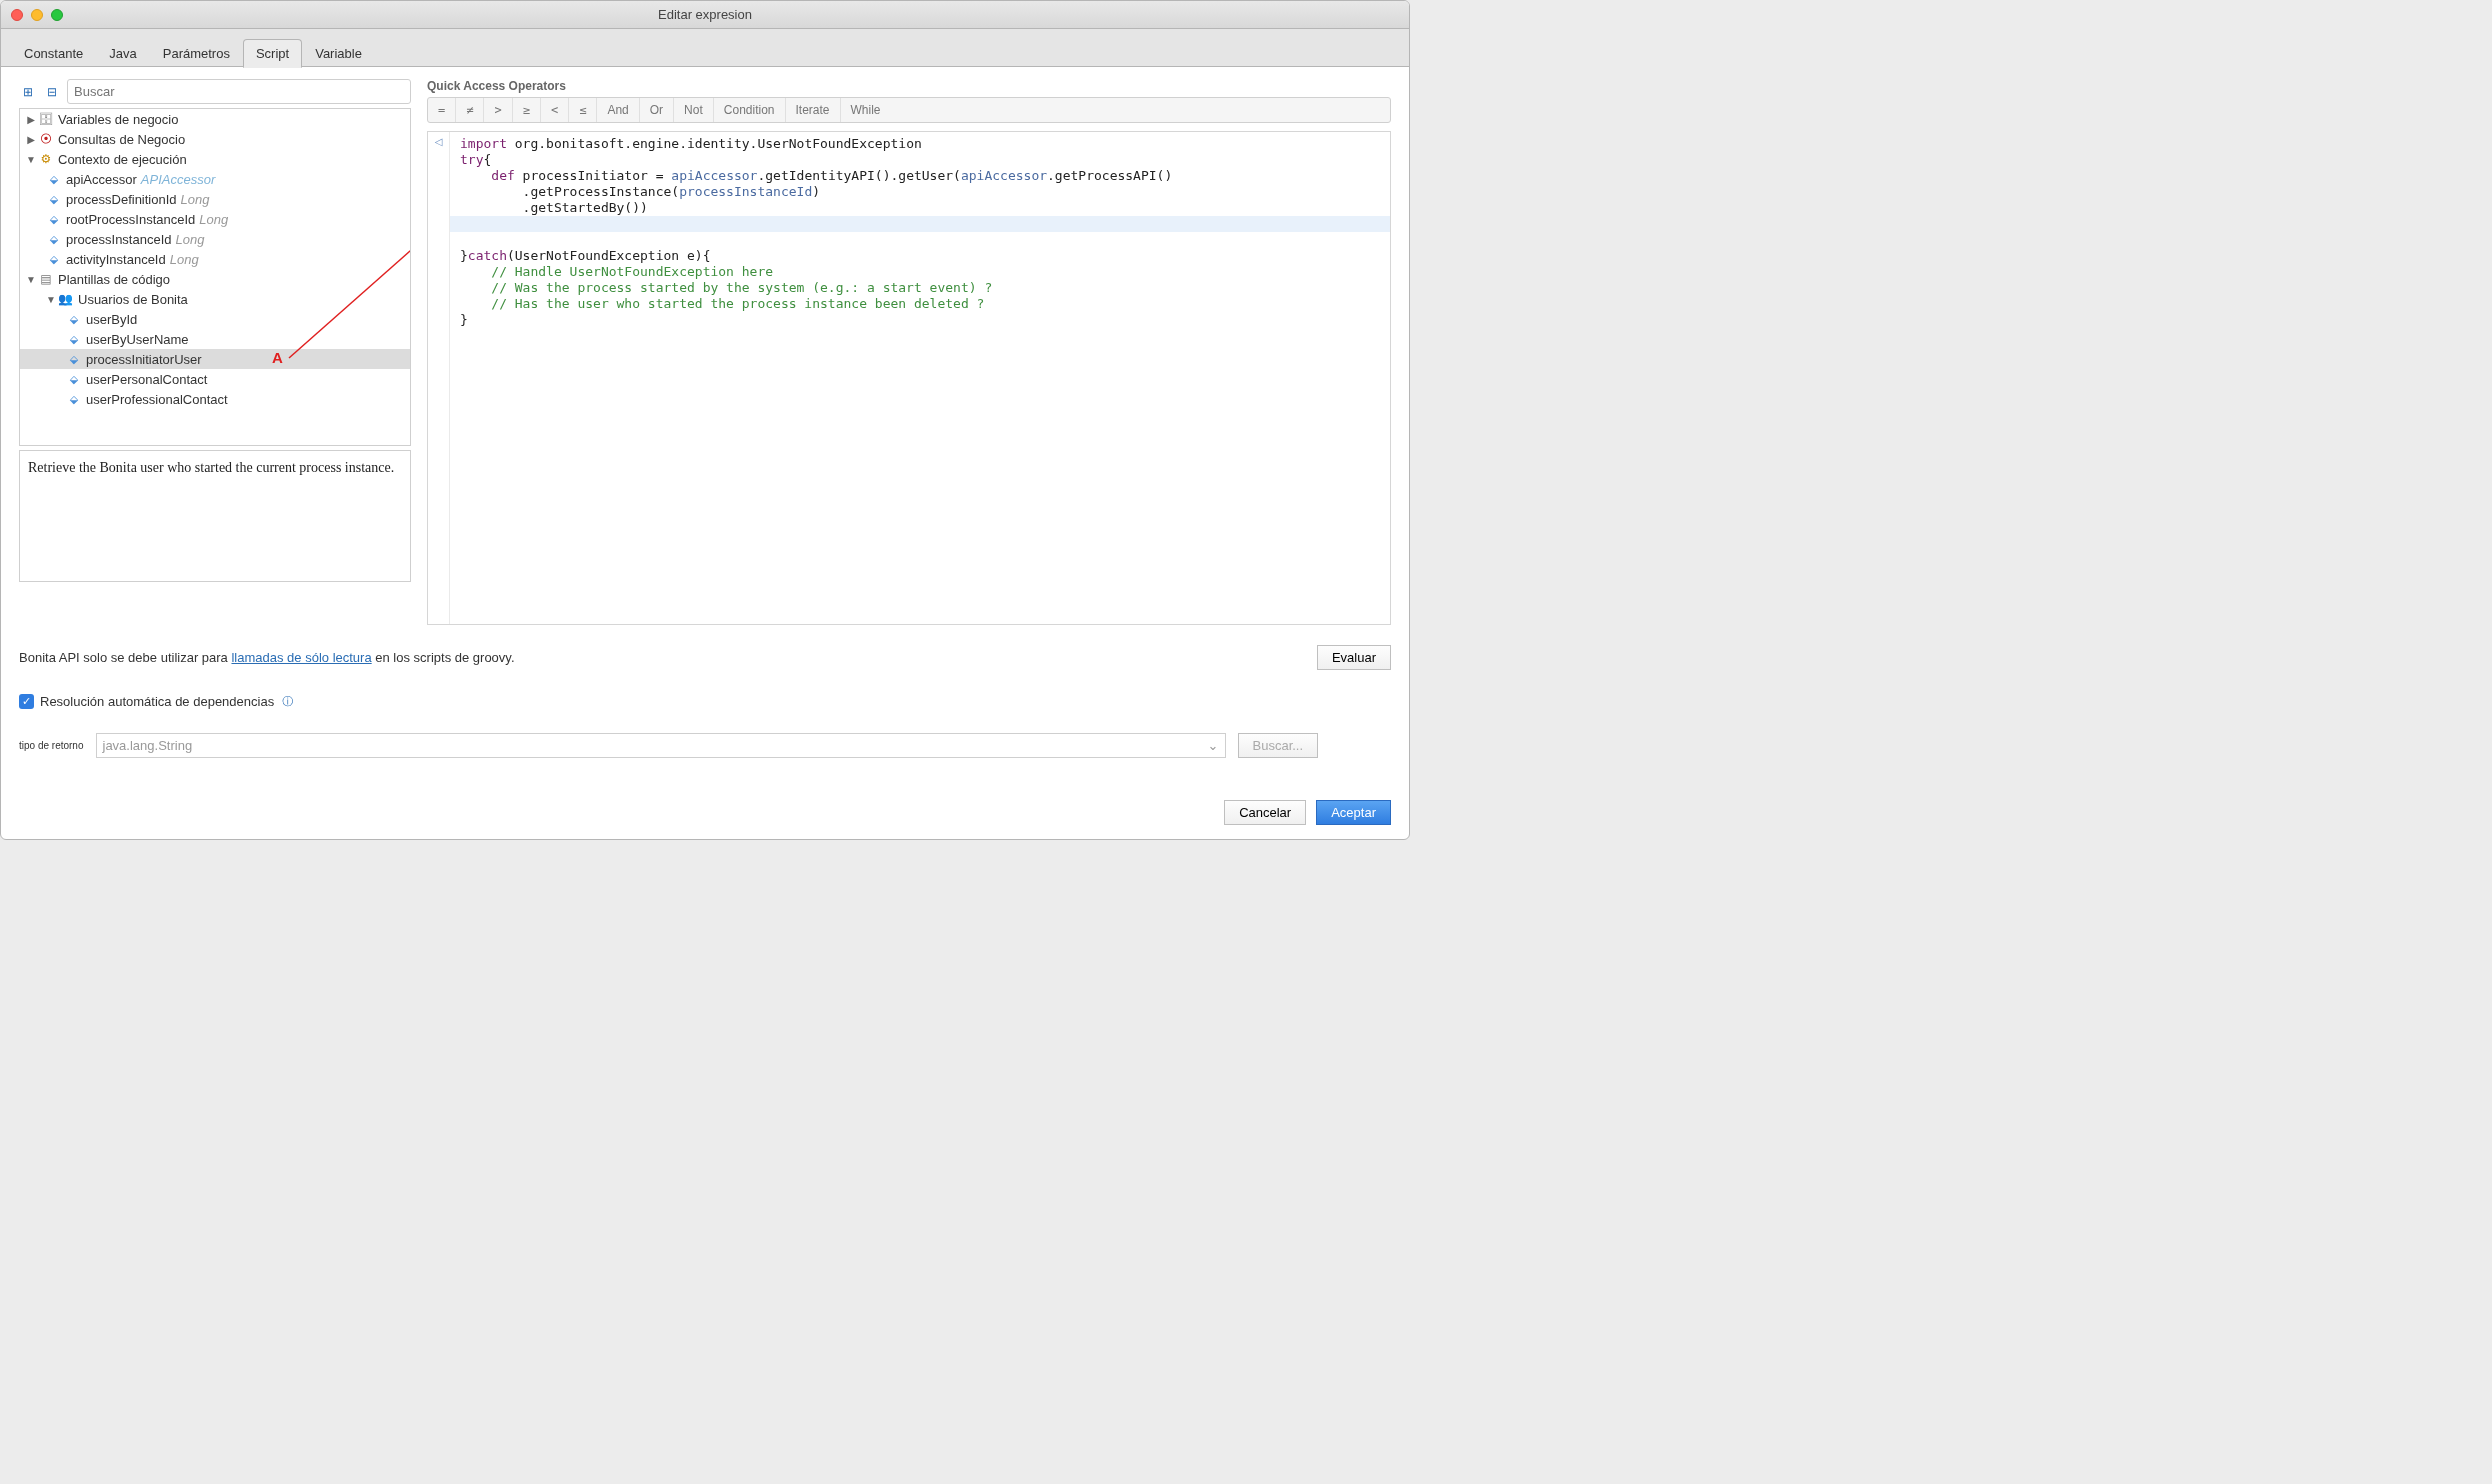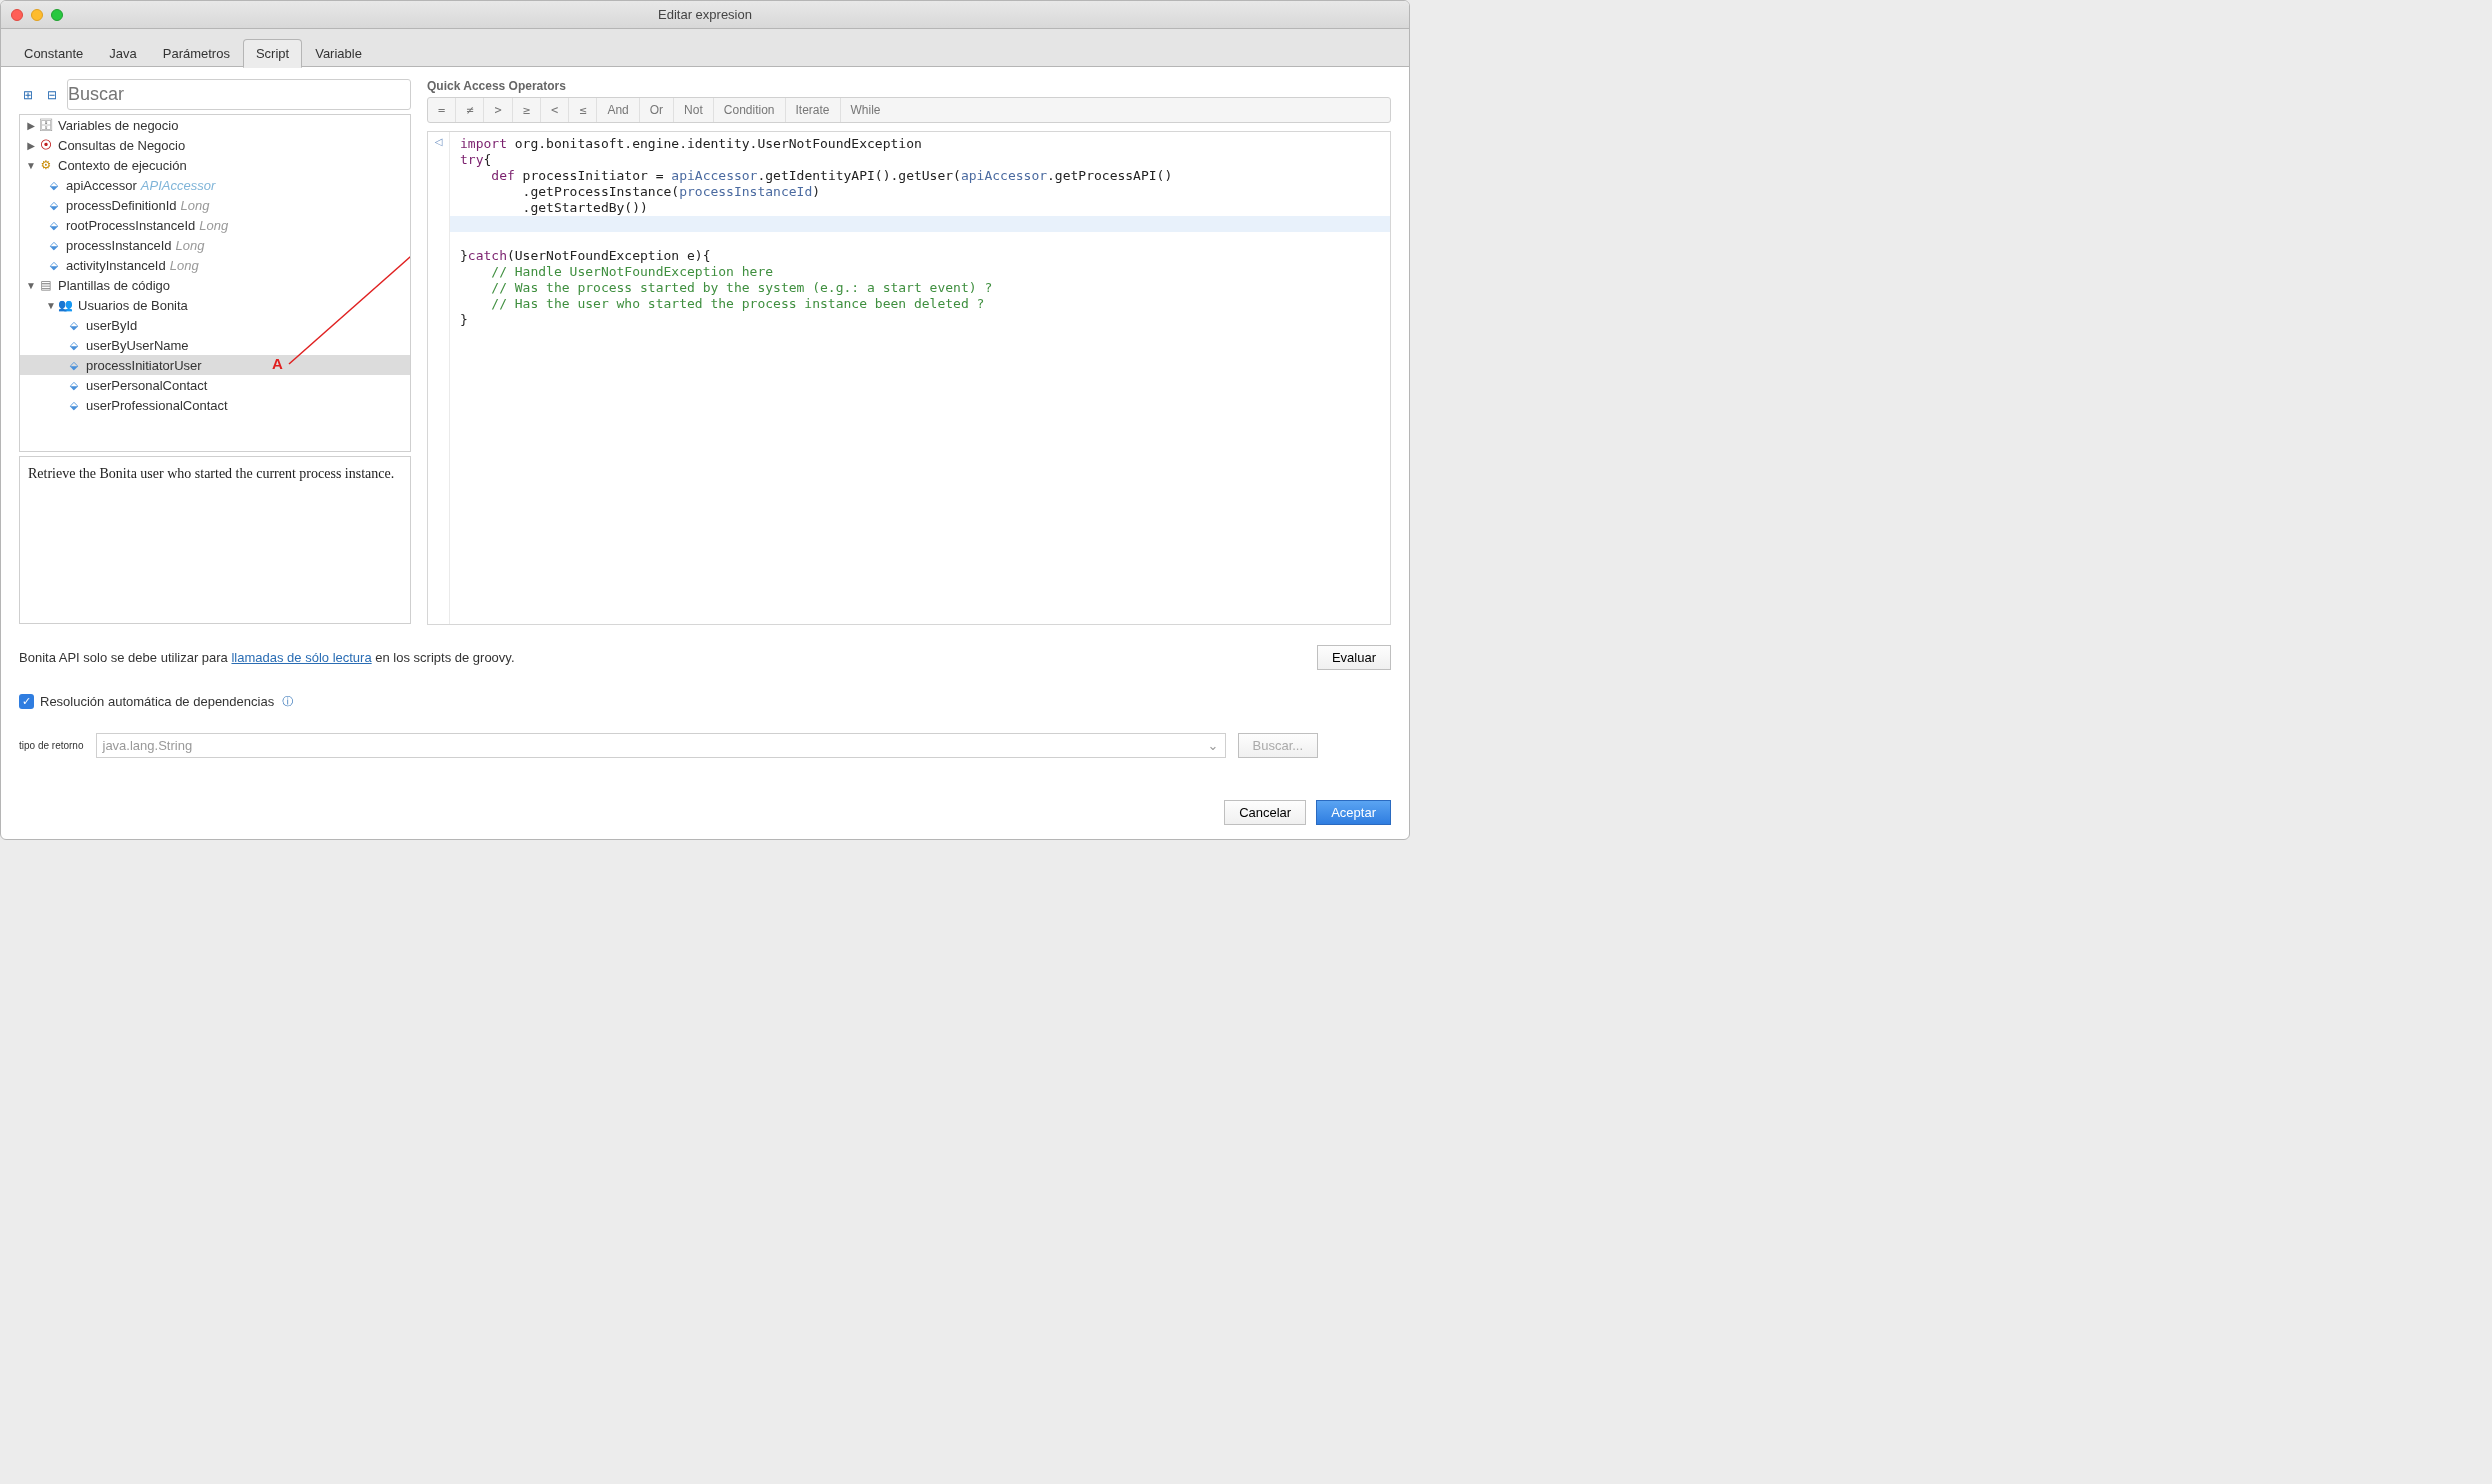--- a/index.html
+++ b/index.html
@@ -17,31 +17,31 @@
 .tab.active { background: #ececec; border: 1px solid #b5b5b5; border-bottom: 1px solid #ececec; border-radius: 4px 4px 0 0; }
 .content { flex: 1; display: flex; flex-direction: column; padding: 12px 18px 12px 18px; overflow: hidden; }
 .name-row { display: flex; align-items: center; gap: 12px; margin-bottom: 10px; }
 .name-row label { font-size: 13px; color: #333; }
 .name-row input { width: 455px; padding: 4px 6px; border: 1px solid #bfbfbf; font-size: 13px; background: #fff; }
 .main-split { flex: 1; display: flex; gap: 16px; overflow: hidden; }
 .left-col { width: 392px; display: flex; flex-direction: column; }
 .right-col { flex: 1; display: flex; flex-direction: column; }
 .tree-toolbar { display: flex; align-items: center; gap: 6px; margin-bottom: 4px; }
 .tb-btn { width: 18px; height: 18px; display:inline-flex; align-items:center; justify-content:center; font-size:12px; cursor:pointer; color:#2a6db4; }
-.tree-search { flex: 1; padding: 4px 0; border: 1px solid #cfcfcf; border-radius: 3px; font-size: 18px; background:#fff; }
+.tree-search { flex: 1; padding: 4px 6px; border: 1px solid #cfcfcf; border-radius: 3px; font-size: 13px; background:#fff; }
 .tree { background: #fff; border: 1px solid #cfcfcf; height: 338px; overflow: auto; font-size: 13px; }
 .tree-row { display: flex; align-items: center; height: 20px; padding-right: 4px; cursor: pointer; white-space: nowrap; }
 .tree-row.selected { background: #dcdcdc; }
 .tri { display:inline-block; width:10px; text-align:center; color:#666; font-size:10px; margin-right:2px;}
 .ind0 { padding-left: 6px; } .ind1 { padding-left: 26px; } .ind2 { padding-left: 46px; }
 .ticon { width:16px; height:16px; display:inline-flex; align-items:center; justify-content:center; margin-right:4px; font-size:12px;}
 .ticon.db{color:#888;} .ticon.q{color:#c02020;} .ticon.gear{color:#c88a00;} .ticon.leaf{color:#4a90d9;font-size:11px;} .ticon.tpl{color:#7a7a7a;} .ticon.grp{color:#555;}
 .type-hint { color:#999; font-style:italic; margin-left:4px;}
 .type-api { color:#7fb4d8; font-style:italic; margin-left:4px;}
-.desc-box { margin-top: 4px; background:#fff; border:1px solid #cfcfcf; height:168px; padding:8px; font-family: Georgia, "Times New Roman", serif; font-size:14px; line-height:1.3; color:#222; }
+.desc-box { margin-top: 4px; background:#fff; border:1px solid #cfcfcf; height:132px; padding:8px; font-family: Georgia, "Times New Roman", serif; font-size:14px; line-height:1.3; color:#222; }
 .qa-label { font-size:12px; color:#666; margin-bottom:4px;font-weight:bold; }
 .qa-bar { display:flex; border:1px solid #d0d0d0; border-radius:3px; background:#f5f5f5; height:26px; align-items:stretch; }
 .qa-item { padding:0 10px; display:flex; align-items:center; font-size:12px; color:#777; border-right:1px solid #e0e0e0; cursor:pointer; font-family: "Menlo", monospace; }
 .qa-item.word{font-family:inherit;}
 .qa-item:last-child{border-right:none;}
 .editor-wrap { position:relative; margin-top:8px; flex:1; display:flex; border:1px solid #d6d6d6; background:#fff; overflow:hidden;}
 .gutter { width:22px; background:#fff; border-right:1px solid #eaeaea; padding-top:4px; color:#888; font-size:10px; display:flex; flex-direction:column; align-items:center;}
 .code { flex:1; padding:4px 4px 4px 10px; font-family: Menlo, Consolas, monospace; font-size:13px; line-height:16px; white-space:pre; color:#222; }
 .cursor-line { background:#e8f1fb; display:block; margin-left:-10px; padding-left:10px; margin-right:-4px; padding-right:4px;}
 .kw{color:#7a1f6d;font-weight:normal;} .id{color:#4a6aa0;} .cm{color:#3f8f3f;}

